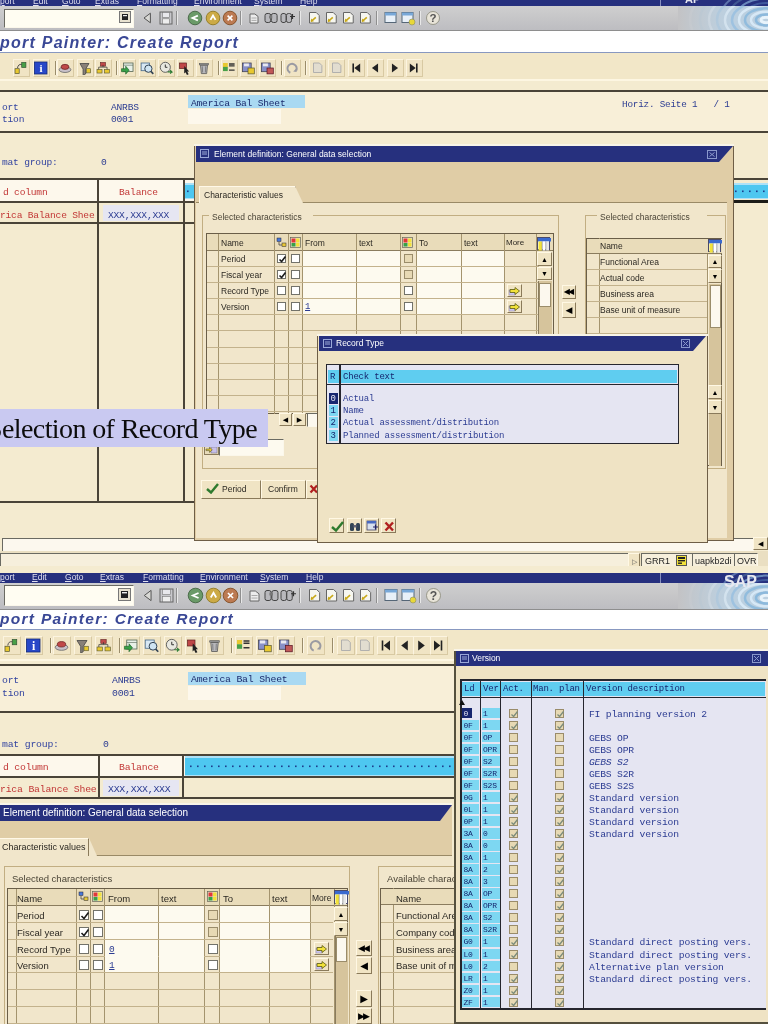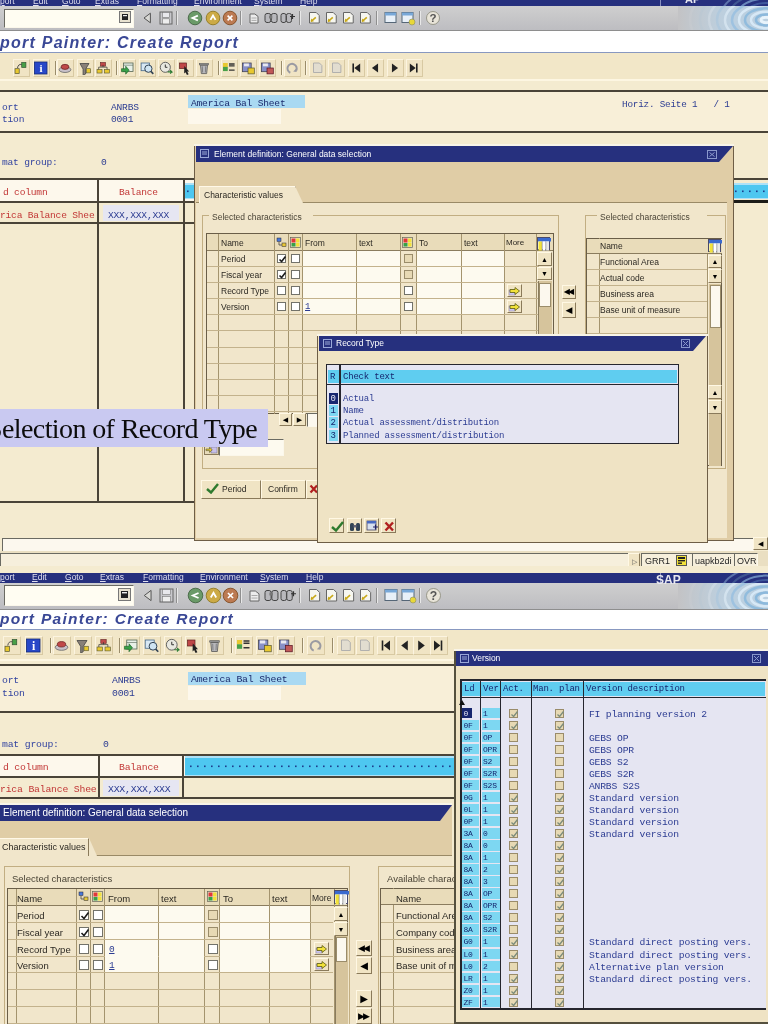--- a/index.html
+++ b/index.html
@@ -729,21 +729,21 @@
     </div>
 <div style="position:absolute;left:700px;top:573px;width:68px;height:10px;overflow:hidden;">
       <svg width="68" height="10">
         <ellipse cx="66" cy="18" rx="12" ry="6.6000000000000005" fill="none" stroke="#7ca8d4" stroke-width="2" opacity="0.8"></ellipse>
         <ellipse cx="66" cy="18" rx="20" ry="11.0" fill="none" stroke="#4a6aaa" stroke-width="2" opacity="0.7"></ellipse>
         <ellipse cx="66" cy="18" rx="28" ry="15.400000000000002" fill="none" stroke="#86aed6" stroke-width="2" opacity="0.7"></ellipse>
         <ellipse cx="66" cy="18" rx="36" ry="19.8" fill="none" stroke="#50709f" stroke-width="2" opacity="0.6"></ellipse>
         <ellipse cx="66" cy="18" rx="44" ry="24.200000000000003" fill="none" stroke="#90b4d8" stroke-width="2" opacity="0.5"></ellipse>
       </svg>
     </div>
-<div style="position:absolute;left:656px;top:573px;white-space:pre;font-family:'Liberation Sans',sans-serif;font-size:12px;font-weight:bold;color:#e8e8f0;">SAP</div>
+<div style="position:absolute;left:724px;top:573px;white-space:pre;font-family:'Liberation Sans',sans-serif;font-size:16px;font-weight:bold;color:#e8e8f0;">SAP</div>
 <div style="position:absolute;left:4px;top:585px;width:128px;height:19px;background:#fffdf2;border:1px solid #9b9b93;border-top-color:#6a6a62;border-left-color:#6a6a62;border-bottom-color:#fbf7ea;border-right-color:#fbf7ea;"></div>
 <div style="position:absolute;left:118px;top:588px;width:13px;height:13px;background:#e8e2d0;border:1px solid #777;box-sizing:border-box;">
       <svg width="11" height="11">
         <rect x="2" y="2" width="7" height="7" fill="#222"></rect>
         <rect x="3" y="3" width="5" height="1.4" fill="#eee"></rect>
       </svg>
     </div>
 <div style="position:absolute;left:140px;top:587px;width:17px;height:17px;">
       <svg width="17" height="17">
         <path d="M11.05 3.4000000000000004 L4.25 8.5 L11.05 13.600000000000001 Z" fill="#d8d8d4" stroke="#555" stroke-width="1"></path>
@@ -1327,35 +1327,35 @@
 <div style="position:absolute;left:483px;top:744.65px;white-space:pre;font-family:'Liberation Mono',monospace;font-size:8px;color:#16266e;letter-spacing:-0.2px;">OPR</div>
 <div style="position:absolute;left:509px;top:744.65px;width:9px;height:9px;background:#e7d9b4;border:1px solid #9a8c6a;box-sizing:border-box;"></div>
 <div style="position:absolute;left:555px;top:744.65px;width:9px;height:9px;background:#e7d9b4;border:1px solid #9a8c6a;box-sizing:border-box;"></div>
 <div style="position:absolute;left:589px;top:744.65px;white-space:pre;font-family:'Liberation Mono',monospace;font-size:9.7px;color:#2c3c92;letter-spacing:-0.2px;">GEBS OPR</div>
 <div style="position:absolute;left:462px;top:755.7px;width:17px;height:10.5px;background:#7dd7f2;"></div>
 <div style="position:absolute;left:463.5px;top:756.7px;white-space:pre;font-family:'Liberation Mono',monospace;font-size:8px;color:#16266e;letter-spacing:-0.2px;">0F</div>
 <div style="position:absolute;left:481.5px;top:755.7px;width:18px;height:10.5px;background:#7dd7f2;"></div>
 <div style="position:absolute;left:483px;top:756.7px;white-space:pre;font-family:'Liberation Mono',monospace;font-size:8px;color:#16266e;letter-spacing:-0.2px;">S2</div>
 <div style="position:absolute;left:509px;top:756.7px;width:9px;height:9px;background:#e7d9b4;border:1px solid #9a8c6a;box-sizing:border-box;"></div>
 <div style="position:absolute;left:555px;top:756.7px;width:9px;height:9px;background:#e7d9b4;border:1px solid #9a8c6a;box-sizing:border-box;"></div>
-<div style="position:absolute;left:589px;top:756.7px;white-space:pre;font-family:'Liberation Mono',monospace;font-size:9.7px;color:#2c3c92;letter-spacing:-0.2px;">GEBS S2</div>
+<div style="position:absolute;left:589px;top:756.7px;white-space:pre;font-family:'Liberation Mono',monospace;font-size:9.7px;color:#2c3c92;letter-spacing:-0.2px;font-style:italic;">GEBS S2</div>
 <div style="position:absolute;left:462px;top:767.75px;width:17px;height:10.5px;background:#7dd7f2;"></div>
 <div style="position:absolute;left:463.5px;top:768.75px;white-space:pre;font-family:'Liberation Mono',monospace;font-size:8px;color:#16266e;letter-spacing:-0.2px;">0F</div>
 <div style="position:absolute;left:481.5px;top:767.75px;width:18px;height:10.5px;background:#7dd7f2;"></div>
 <div style="position:absolute;left:483px;top:768.75px;white-space:pre;font-family:'Liberation Mono',monospace;font-size:8px;color:#16266e;letter-spacing:-0.2px;">S2R</div>
 <div style="position:absolute;left:509px;top:768.75px;width:9px;height:9px;background:#e7d9b4;border:1px solid #9a8c6a;box-sizing:border-box;"></div>
 <div style="position:absolute;left:555px;top:768.75px;width:9px;height:9px;background:#e7d9b4;border:1px solid #9a8c6a;box-sizing:border-box;"></div>
 <div style="position:absolute;left:589px;top:768.75px;white-space:pre;font-family:'Liberation Mono',monospace;font-size:9.7px;color:#2c3c92;letter-spacing:-0.2px;">GEBS S2R</div>
 <div style="position:absolute;left:462px;top:779.8px;width:17px;height:10.5px;background:#7dd7f2;"></div>
 <div style="position:absolute;left:463.5px;top:780.8px;white-space:pre;font-family:'Liberation Mono',monospace;font-size:8px;color:#16266e;letter-spacing:-0.2px;">0F</div>
 <div style="position:absolute;left:481.5px;top:779.8px;width:18px;height:10.5px;background:#7dd7f2;"></div>
 <div style="position:absolute;left:483px;top:780.8px;white-space:pre;font-family:'Liberation Mono',monospace;font-size:8px;color:#16266e;letter-spacing:-0.2px;">S2S</div>
 <div style="position:absolute;left:509px;top:780.8px;width:9px;height:9px;background:#e7d9b4;border:1px solid #9a8c6a;box-sizing:border-box;"></div>
 <div style="position:absolute;left:555px;top:780.8px;width:9px;height:9px;background:#e7d9b4;border:1px solid #9a8c6a;box-sizing:border-box;"></div>
-<div style="position:absolute;left:589px;top:780.8px;white-space:pre;font-family:'Liberation Mono',monospace;font-size:9.7px;color:#2c3c92;letter-spacing:-0.2px;">ANRBS S2S</div>
+<div style="position:absolute;left:589px;top:780.8px;white-space:pre;font-family:'Liberation Mono',monospace;font-size:9.7px;color:#2c3c92;letter-spacing:-0.2px;">GEBS S2S</div>
 <div style="position:absolute;left:462px;top:791.85px;width:17px;height:10.5px;background:#7dd7f2;"></div>
 <div style="position:absolute;left:463.5px;top:792.85px;white-space:pre;font-family:'Liberation Mono',monospace;font-size:8px;color:#16266e;letter-spacing:-0.2px;">0G</div>
 <div style="position:absolute;left:481.5px;top:791.85px;width:18px;height:10.5px;background:#7dd7f2;"></div>
 <div style="position:absolute;left:483px;top:792.85px;white-space:pre;font-family:'Liberation Mono',monospace;font-size:8px;color:#16266e;letter-spacing:-0.2px;">1</div>
 <div style="position:absolute;left:509px;top:792.85px;width:9px;height:9px;background:#e7d9b4;border:1px solid #9a8c6a;box-sizing:border-box;">
       <svg width="9" height="9" style="position:absolute;left:0;top:0">
         <path d="M1.5 4.5 L3.6 6.5 L7.5 1.5" stroke="#7c8c7c" stroke-width="1.3" fill="none"></path>
       </svg>
     </div>
 <div style="position:absolute;left:555px;top:792.85px;width:9px;height:9px;background:#e7d9b4;border:1px solid #9a8c6a;box-sizing:border-box;">

